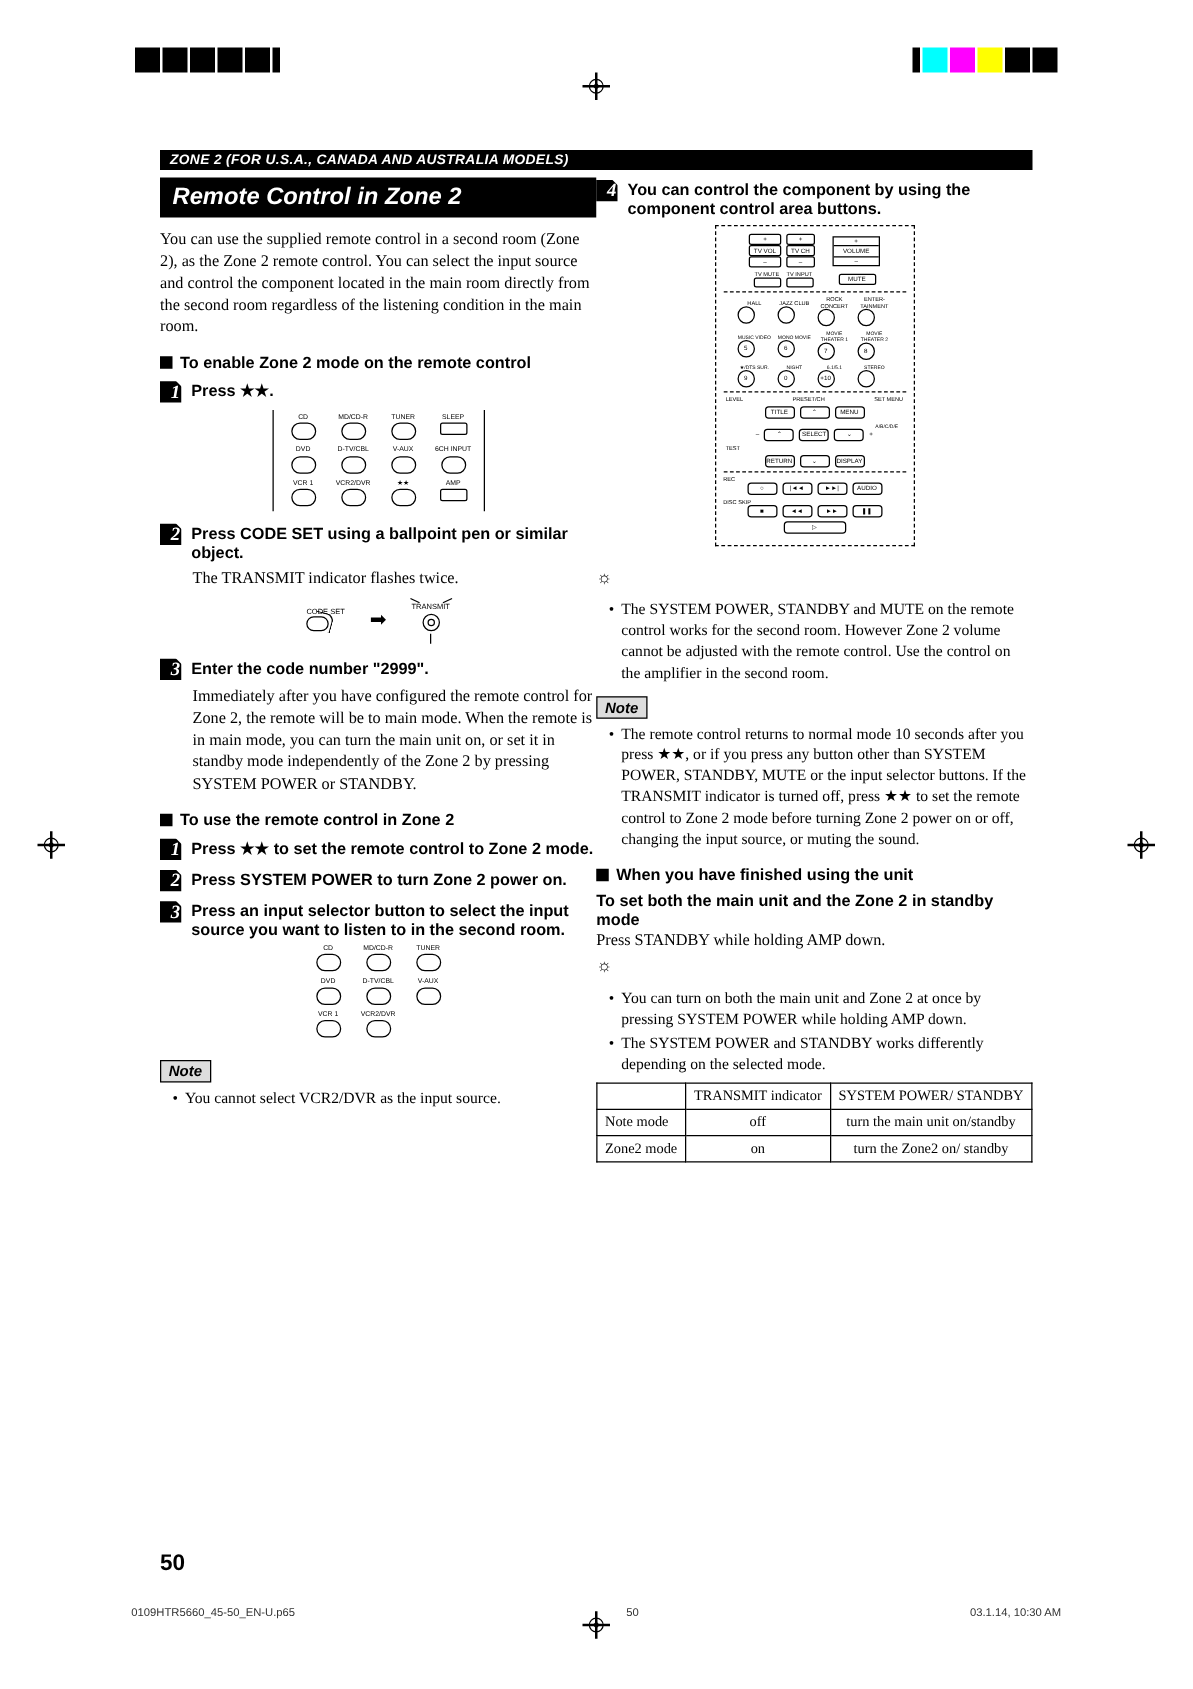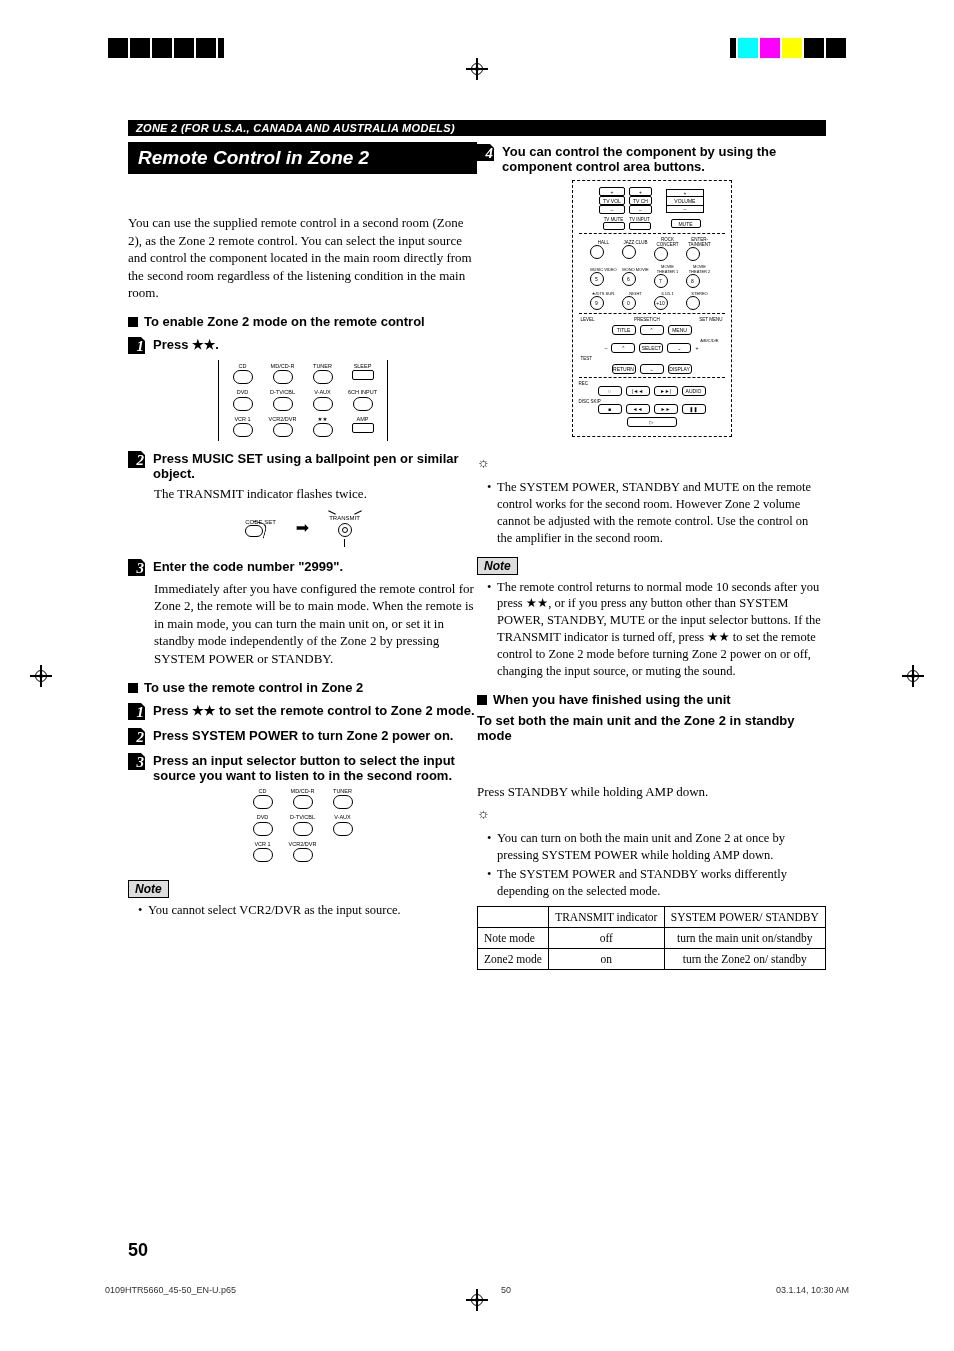--- a/index.html
+++ b/index.html
@@ -39,21 +39,21 @@
   .content {
     position: absolute;
     left: 128px; right: 128px;
     top: 120px; bottom: 90px;
   }
   .header-bar { background:#000; color:#fff; font-family: Arial, Helvetica, sans-serif; font-weight:bold; font-style:italic; font-size:11px; padding:2px 8px; letter-spacing:0.3px;}
   .header-bar::before{content:"";}
   .columns { display:flex; margin-top:6px;}
   .col { flex:1; min-width:0;}
   .title-band { background:#000; color:#fff; font-family: Arial, Helvetica, sans-serif; font-weight:bold; font-style:italic; font-size:19px; padding:5px 10px; margin-bottom:8px;}
-  p.body { font-size:13px; line-height:1.35; margin-bottom:8px;margin-top:40px;}
+  p.body { font-size:13px; line-height:1.35; margin-bottom:8px;}
   .sub-head { font-family: Arial, Helvetica, sans-serif; font-weight:bold; font-size:13px; margin:12px 0 6px; display:flex; align-items:flex-start; gap:6px;}
   .sub-head .sq{width:10px;height:10px;background:#000;margin-top:3px;flex-shrink:0;}
   .step { display:flex; gap:8px; margin:8px 0 4px; font-family: Arial, Helvetica, sans-serif; font-weight:bold; font-size:13px; align-items:flex-start;}
   .step-body-plain{font-family:"Times New Roman",serif;font-weight:normal;font-size:13px;line-height:1.35;margin-left:26px;margin-bottom:6px;}
   .step-num{width:17px;height:17px;background:#000;color:#fff;position:relative;flex-shrink:0;font-style:italic;font-family:"Times New Roman",serif;}
   .step-num span{position:absolute;right:1px;bottom:-1px;font-size:15px;font-weight:bold;}
   .step-num::after{content:"";position:absolute;right:-1px;top:-1px;width:0;height:0;border-top:6px solid #fff;border-left:6px solid transparent;}
   .note-label{display:inline-block;background:#ddd;border:1px solid #000;font-family:Arial,sans-serif;font-style:italic;font-weight:bold;font-size:12px;padding:1px 6px;margin:8px 0 4px;}
   ul.bullets{list-style:none;padding-left:10px;font-size:12.5px;line-height:1.35;}
   ul.bullets li{position:relative;padding-left:10px;margin-bottom:2px;}
@@ -198,21 +198,21 @@
                 <span class="lbl">AMP</span>
                 <div class="shape rect"></div>
               </div>
           </div>
         </div>
 
         <div class="step">
             <div class="step-num">
               <span>2</span>
             </div>
-            <div>Press MUSIC SET using a ballpoint pen or similar object.</div>
+            <div>Press CODE SET using a ballpoint pen or similar object.</div>
           </div>
         <p class="step-body-plain">The TRANSMIT indicator flashes twice.</p>
 
         <div class="codeset-row">
           <div class="codeset-lbl">
               <div>CODE SET</div>
               <div class="pinhole"></div>
             </div>
           <div class="arrow-r">➡</div>
           <div class="transmit">

